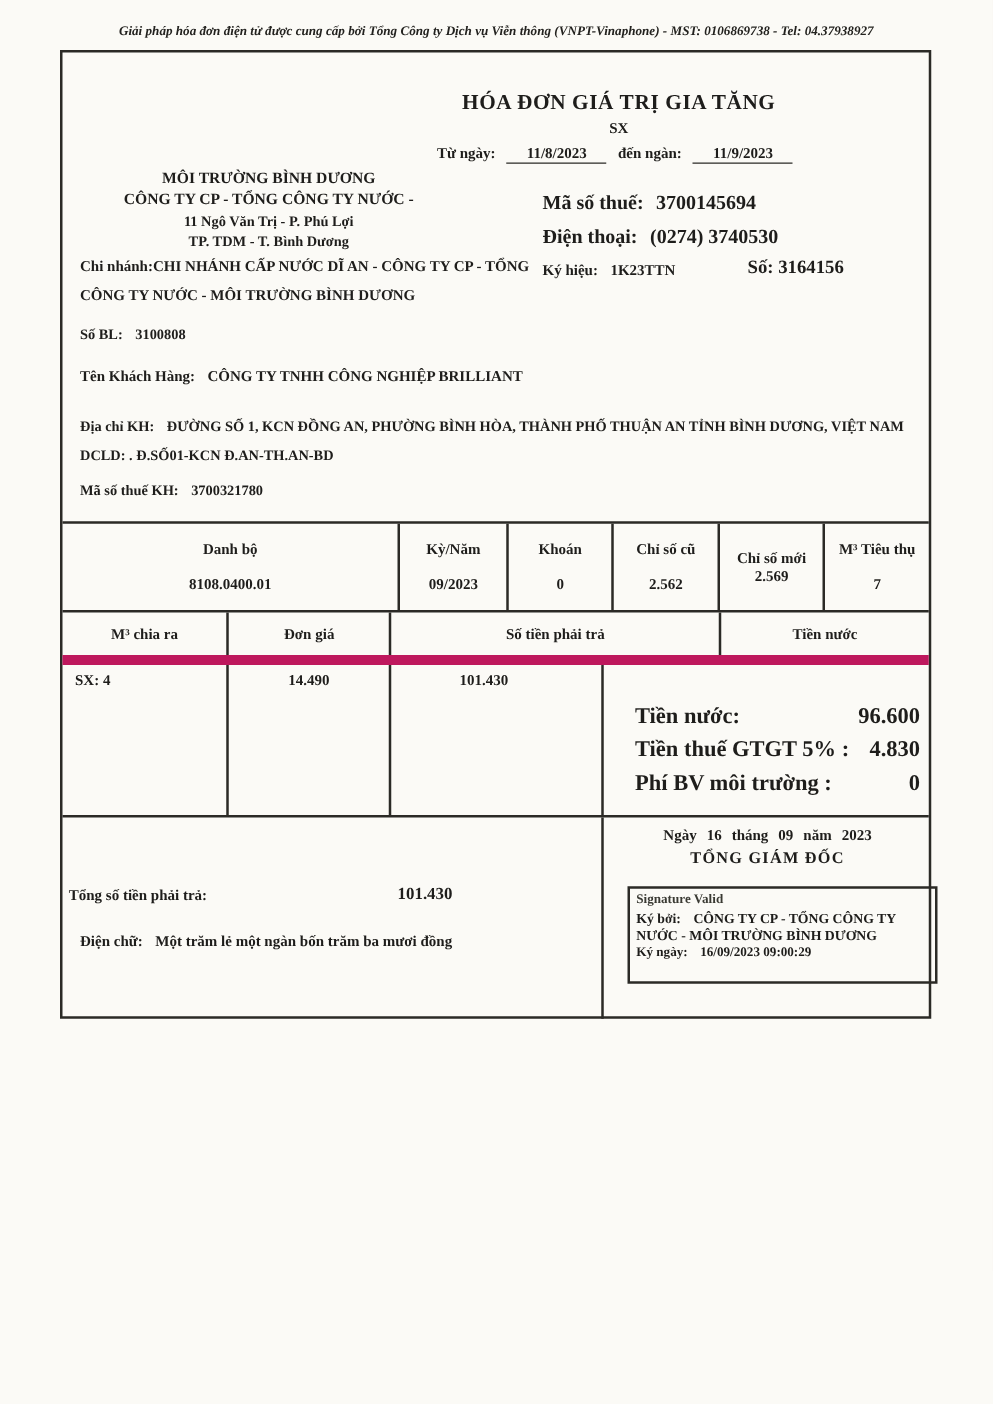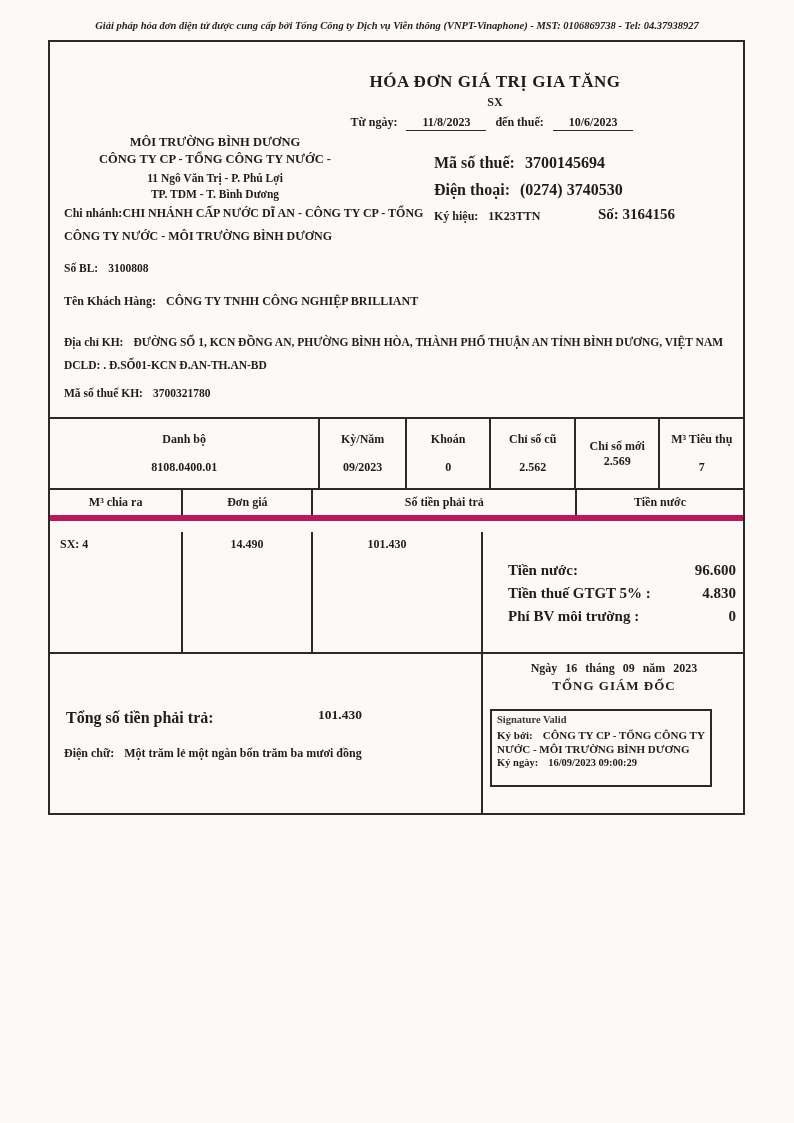--- a/index.html
+++ b/index.html
@@ -66,73 +66,73 @@
         border-top:2px solid #2b2a26; border-bottom:2px solid #2b2a26;
         display:flex; }
   .t1 .col { display:flex; flex-direction:column; justify-content:space-evenly;
              text-align:center; font-size:12px; font-weight:bold;
              border-left:2px solid #2b2a26; }
   .t1 .col:first-child { border-left:none; }
   .t1 .c0 { width:270px; } .t1 .c1 { width:87px; } .t1 .c2 { width:85px; }
   .t1 .c3 { width:85px; } .t1 .c4 { width:85px;justify-content:center; } .t1 .c5 { width:85px; }
 
   
-  .t2h { position:absolute; left:0; top:448px; width:100%; height:31px;
-         border-bottom:6px solid #be185d; display:flex; align-items:center; }
+  .t2h { position:absolute; left:0; top:448px; width:100%; height:42px;
+         border-bottom:8px solid #be185d; display:flex; align-items:center; }
   .t2h .cell { text-align:center; font-size:12px; font-weight:bold;
                height:100%; display:flex; align-items:center; justify-content:center;
                border-left:2px solid #2b2a26; }
   .t2h .cell:first-child { border-left:none; }
   .t2h .d0 { width:132px; } .t2h .d1 { width:131px; } .t2h .d2 { width:169px; } .t2h .d3 { width:265px; }
 
   
   .t2b { position:absolute; left:0; top:490px; width:100%; height:120px; }
   .vline { position:absolute; top:0; width:2px; background:#2b2a26; height:100%; }
   .t2b .v0 { left:131px; } .t2b .v1 { left:261px; } .t2b .v2 { left:431px; }
   .cell-sx { position:absolute; left:10px; top:5px; font-size:12px; font-weight:bold; }
   .cell-dongia { position:absolute; left:132px; width:130px; top:5px; text-align:center; font-size:12px; font-weight:bold; }
   .cell-tiennuoc { position:absolute; left:262px; width:150px; top:5px; text-align:center; font-size:12px; font-weight:bold; }
-  .summary { position:absolute; left:458px; top:30px; width:228px; font-size:15px; font-weight:bold; }
+  .summary { position:absolute; left:458px; top:30px; width:228px; font-size:18px; font-weight:bold; }
   .summary .srow { display:flex; justify-content:space-between; margin-bottom:6px; }
 
   
   .bottom { position:absolute; left:0; top:610px; width:100%; height:163px;
             border-top:2px solid #2b2a26; }
   .bottom .v2 { left:431px; height:100%; }
-  .total-label { position:absolute; left:16px; top:55px; font-size:16px; font-weight:bold;font-family:Liberation Serif, serif; }
+  .total-label { position:absolute; left:5px; top:55px; font-size:12px; font-weight:bold;font-family:Liberation Serif, serif; }
   .total-value { position:absolute; left:230px; top:53px; width:120px; text-align:center;
                  font-size:13.5px; font-weight:bold; }
   .in-words { position:absolute; left:14px; top:92px; font-size:12px; font-weight:bold; }
   .sig-date { position:absolute; left:438px; top:7px; width:252px; text-align:center;
               font-size:12px; font-weight:bold; word-spacing:5px; }
   .sig-title { position:absolute; left:438px; top:24px; width:252px; text-align:center;
                font-size:13px; font-weight:bold; letter-spacing:1px; }
-  .sig-box { position:absolute; left:440px; top:55px; width:222px; height:78px;
+  .sig-box { position:absolute; left:452px; top:55px; width:248px; height:78px;
              border:2px solid #2b2a26; padding:3px 5px; }
   .sig-valid { font-size:10.5px; font-weight:bold; color:#3a3a33; }
   .sig-by { font-size:11px; font-weight:bold; line-height:14px; margin-top:3px; }
   .sig-when { font-size:10.5px; font-weight:bold; margin-top:1px; }
 </style>
 </head>
 <body>
 
 <div class="page">
 
   <div class="top-note">Giải pháp hóa đơn điện tử được cung cấp bởi Tổng Công ty Dịch vụ Viễn thông (VNPT-Vinaphone) - MST: 0106869738 - Tel: 04.37938927</div>
 
   <div class="invoice-box">
 
     <div class="title-block">
       <div class="title">HÓA ĐƠN GIÁ TRỊ GIA TĂNG</div>
       <div class="subtitle">SX</div>
       <div class="date-range">
         <span>Từ ngày:</span>
         <span class="date-underline">11/8/2023</span>
-        <span>đến thuế:</span>
-        <span class="date-underline">10/6/2023</span>
+        <span>đến ngàn:</span>
+        <span class="date-underline">11/9/2023</span>
       </div>
     </div>
 
     <div class="seller-name">
       <div>MÔI TRƯỜNG BÌNH DƯƠNG</div>
       <div>CÔNG TY CP - TỔNG CÔNG TY NƯỚC -</div>
     </div>
     <div class="seller-addr">
       <div>11 Ngô Văn Trị - P. Phú Lợi</div>
       <div>TP. TDM - T. Bình Dương</div>

